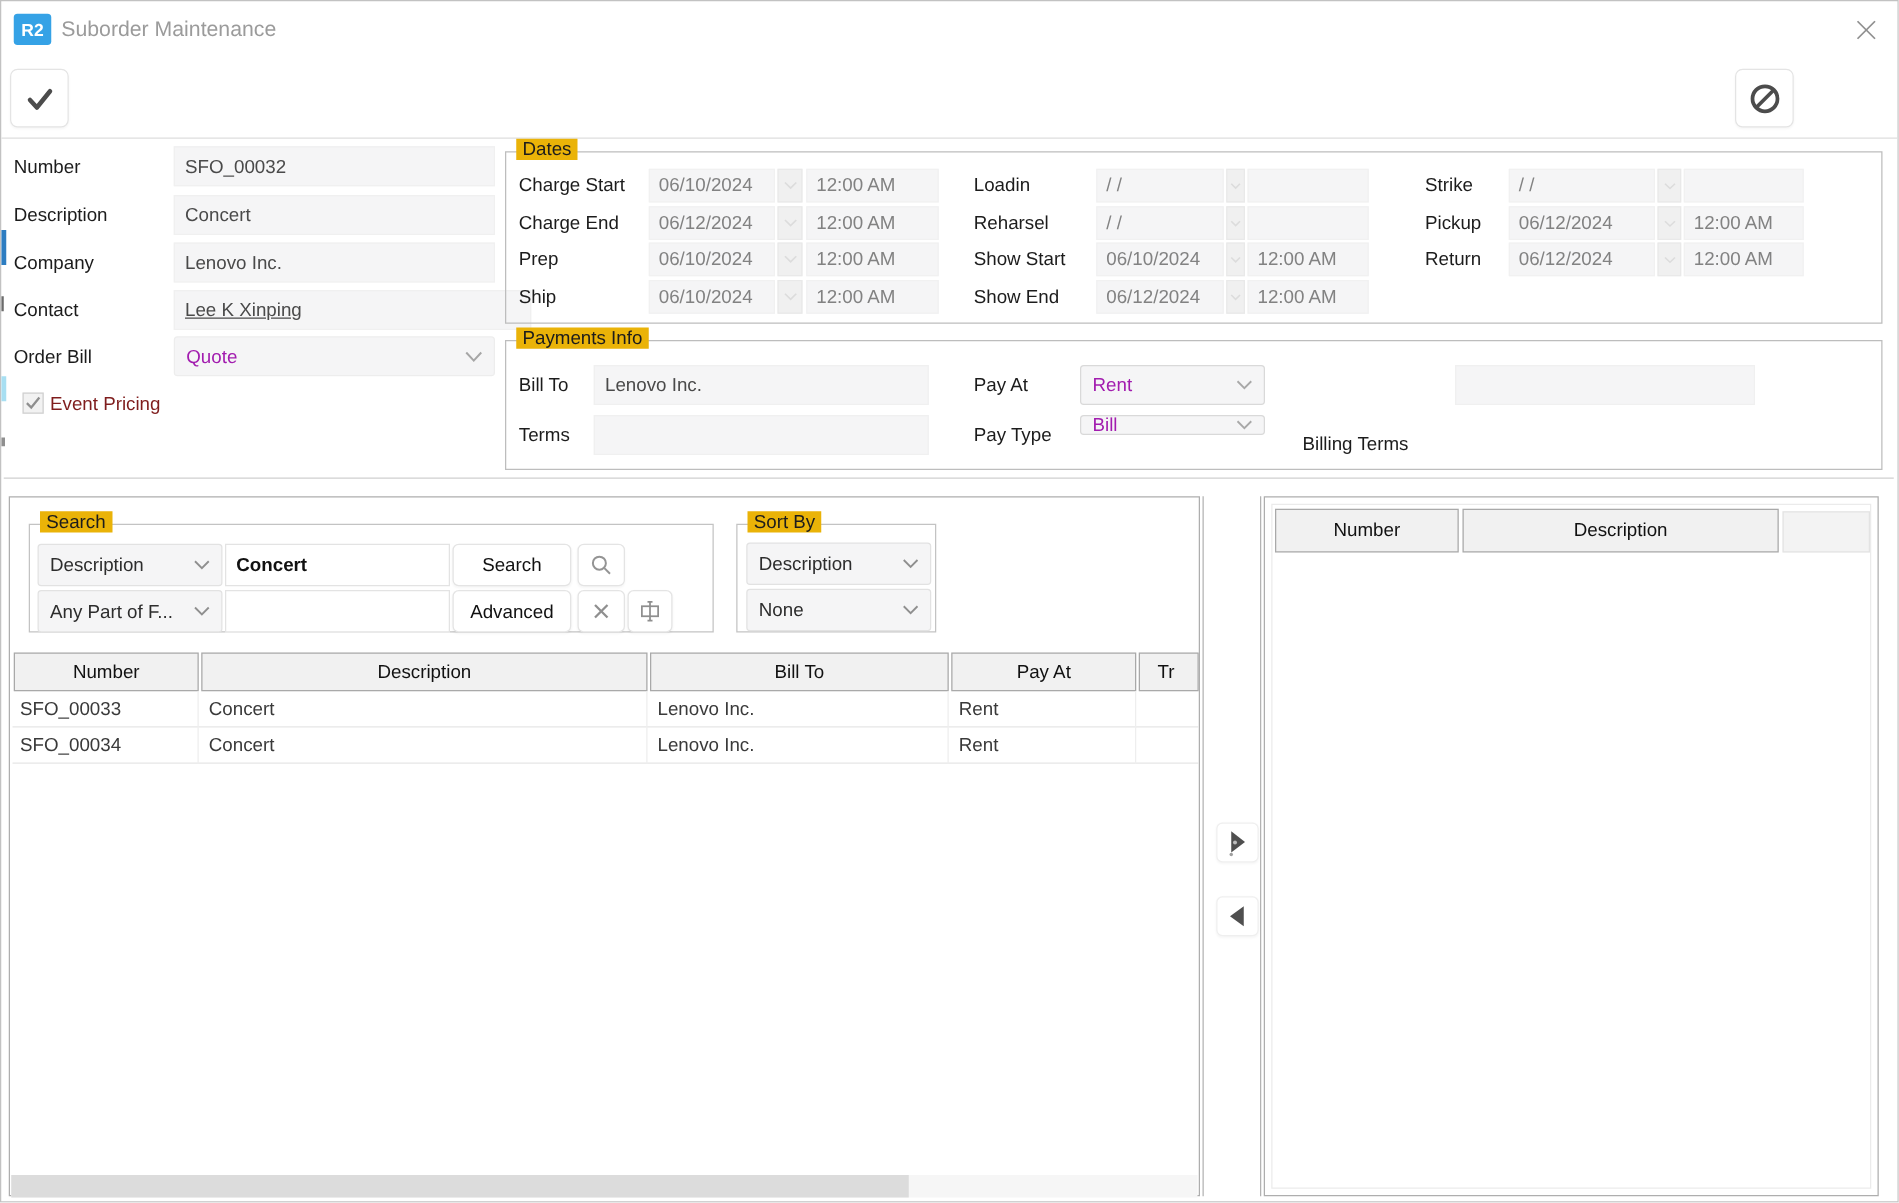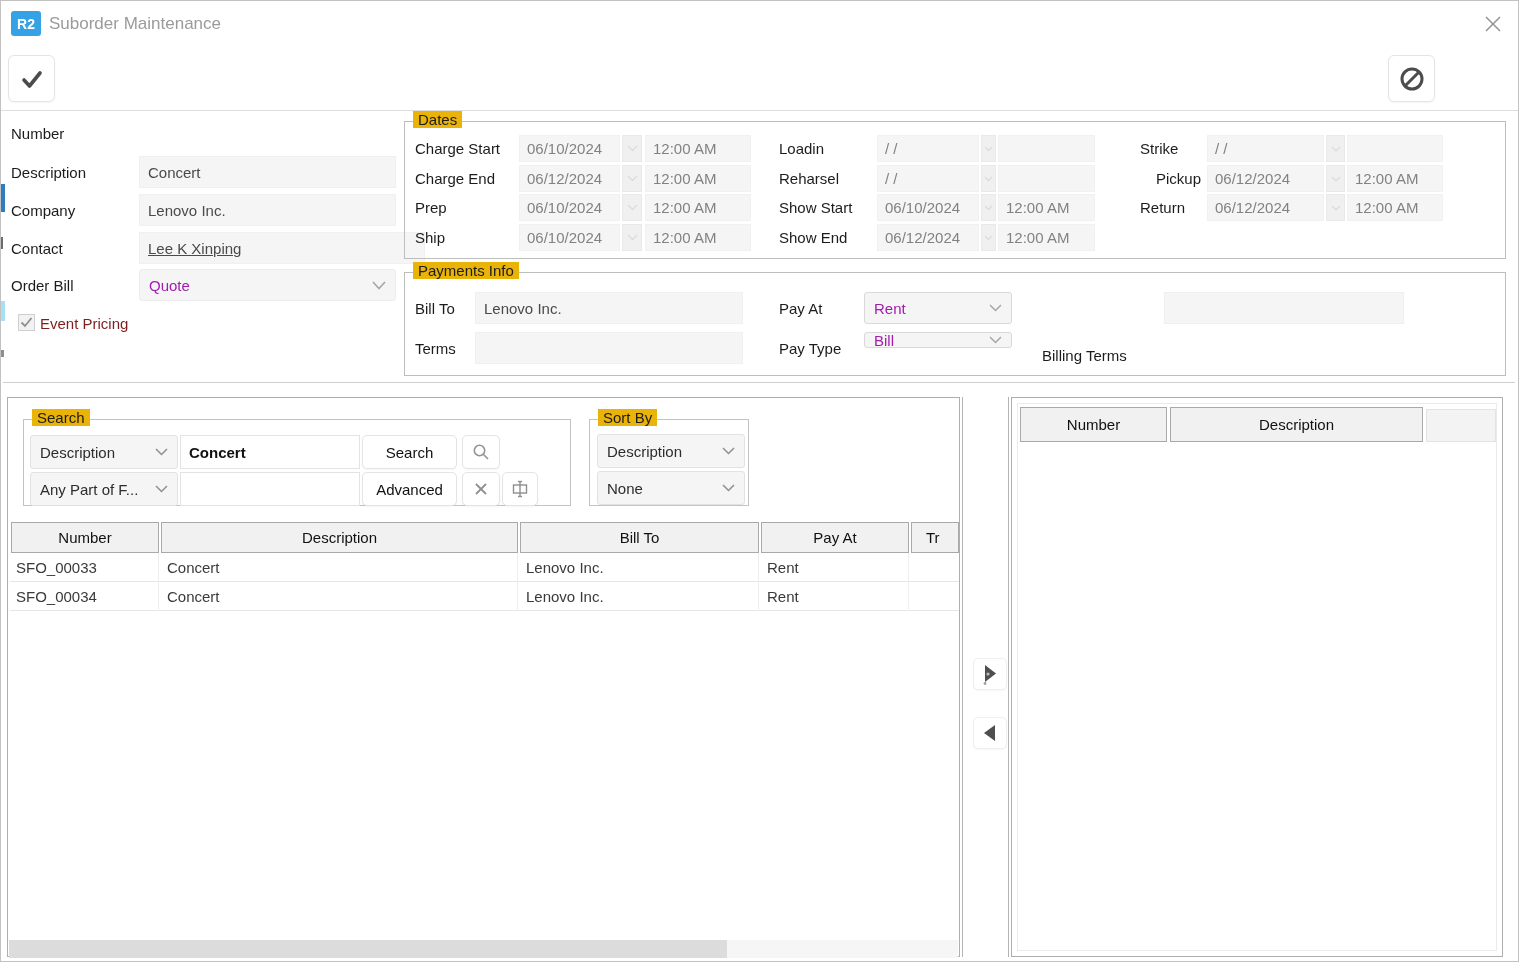--- a/index.html
+++ b/index.html
@@ -49,20 +49,21 @@
   </div>
   <div class="abs btn" style="left:1387px;top:54px;width:47px;height:47px;border-radius:6px;">
     <svg width="28" height="28" viewBox="0 0 28 28">
       <circle cx="14" cy="14" r="10" fill="none" stroke="#4c4c4c" stroke-width="3"></circle>
       <line x1="7" y1="21" x2="21" y2="7" stroke="#4c4c4c" stroke-width="3"></line>
     </svg>
   </div>
   <div class="abs hline" style="left:0;top:109px;width:1519px;background:#dedede;"></div>
 
   <div class="abs label" style="left:10px;top:116px;height:32px;">Number</div>
+  <div class="abs field" style="left:138px;top:116px;width:257px;height:32px;">SFO_00032</div>
 
   <div class="abs label" style="left:10px;top:155px;height:32px;">Description</div>
   <div class="abs field" style="left:138px;top:155px;width:257px;height:32px;">Concert</div>
 
   <div class="abs label" style="left:10px;top:193px;height:32px;">Company</div>
   <div class="abs field" style="left:138px;top:193px;width:257px;height:32px;">Lenovo Inc.</div>
 
   <div class="abs label" style="left:10px;top:231px;height:32px;">Contact</div>
   <div class="abs field" style="left:138px;top:231px;width:286px;height:32px;text-decoration:underline;">Lee K Xinping</div>
 
@@ -158,21 +159,21 @@
 
     <div class="abs label" style="left:735px;top:13px;height:27px;">Strike</div>
     <div class="abs dfield" style="left:802px;top:13px;width:117px;height:27px;">/ /</div>
     <div class="abs darrow" style="left:921px;top:13px;width:19px;height:27px;">
         <svg width="10" height="6" viewBox="0 0 10 6">
           <path d="M1 1 L5 4.8 L9 1" fill="none" stroke="#dcdcdc" stroke-width="1.3"></path>
         </svg>
       </div>
     <div class="abs dfield" style="left:942px;top:13px;width:96px;height:27px;"></div>
 
-    <div class="abs label" style="left:735px;top:43px;height:27px;margin-left:16px;">Pickup</div>
+    <div class="abs label" style="left:735px;top:43px;height:27px;">Pickup</div>
     <div class="abs dfield" style="left:802px;top:43px;width:117px;height:27px;">06/12/2024</div>
     <div class="abs darrow" style="left:921px;top:43px;width:19px;height:27px;">
         <svg width="10" height="6" viewBox="0 0 10 6">
           <path d="M1 1 L5 4.8 L9 1" fill="none" stroke="#dcdcdc" stroke-width="1.3"></path>
         </svg>
       </div>
     <div class="abs dfield" style="left:942px;top:43px;width:96px;height:27px;">12:00 AM</div>
 
     <div class="abs label" style="left:735px;top:72px;height:27px;">Return</div>
     <div class="abs dfield" style="left:802px;top:72px;width:117px;height:27px;">06/12/2024</div>

